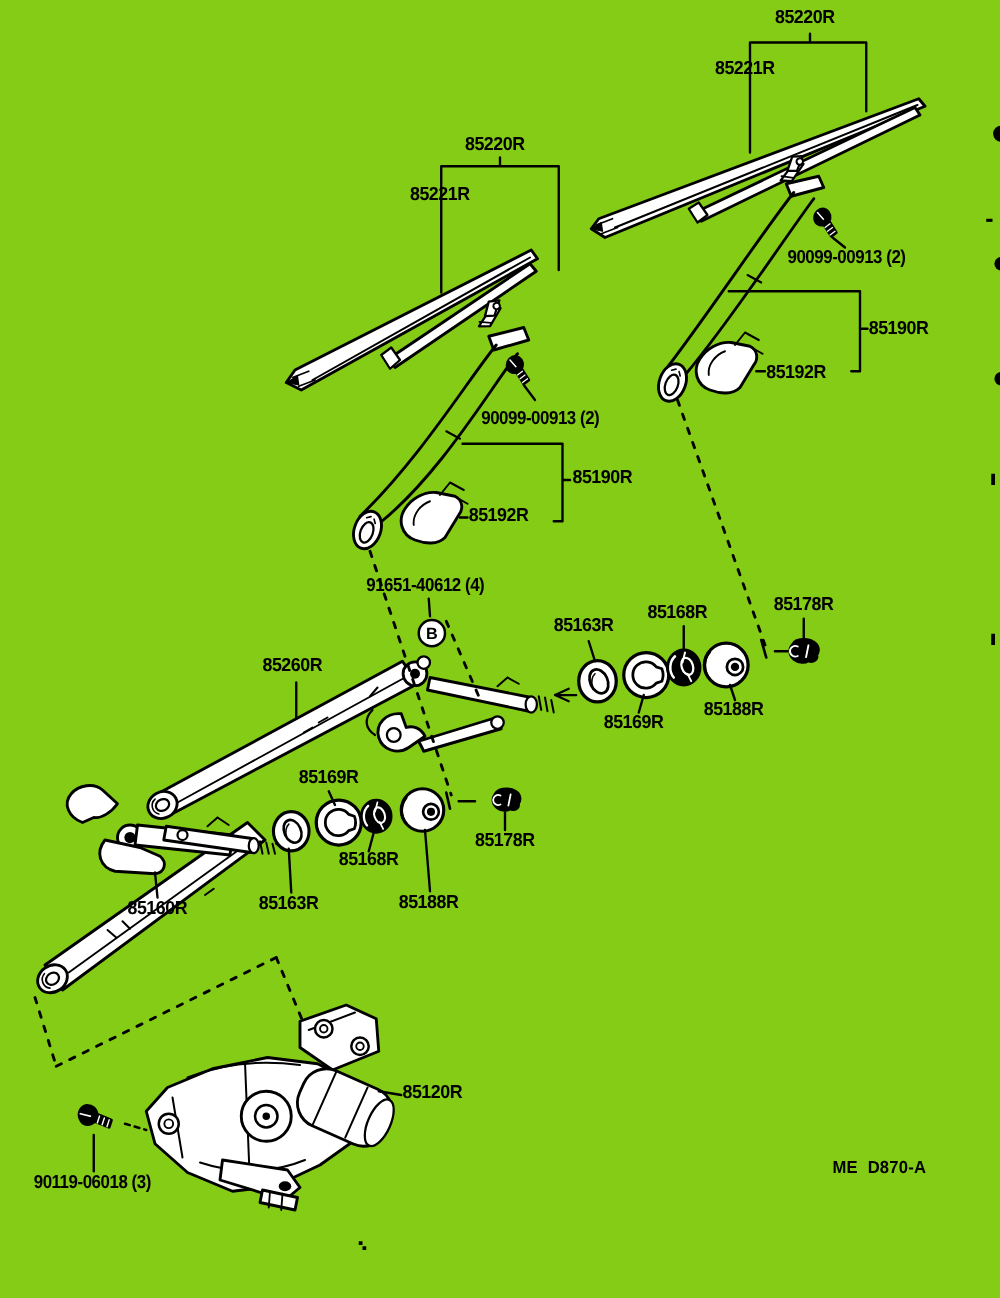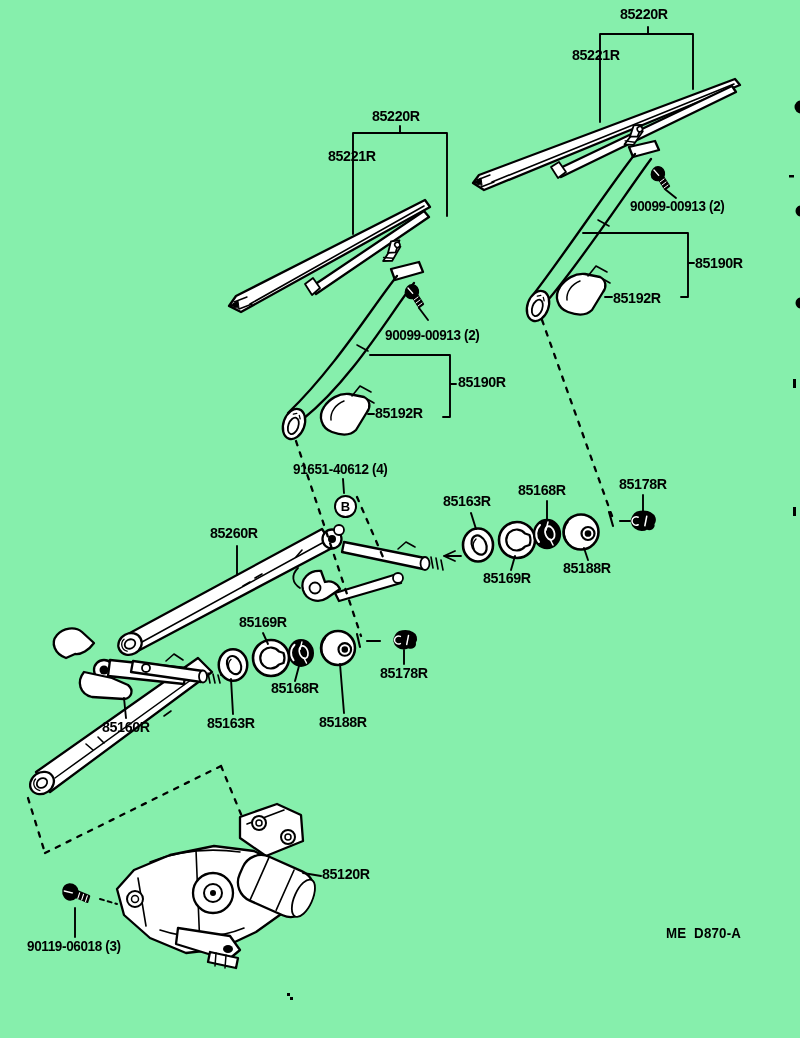--- a/index.html
+++ b/index.html
@@ -1,16 +1,16 @@
 <!DOCTYPE html>
 <html><head>
 <meta charset="utf-8">
 <style>
   html,body{margin:0;padding:0;background:#fff;}
-  .page{position:relative;width:800px;height:1038px;background:#86efac;overflow:hidden;
+  .page{position:relative;width:800px;height:1038px;background:#84cc16;overflow:hidden;
         font-family:"Liberation Sans",sans-serif;}
   .art-svg{position:absolute;left:0;top:0;}
   .lbl{position:absolute;font:bold 15px/1.1 "Liberation Sans",sans-serif;color:#000;
        letter-spacing:-0.4px;white-space:pre;transform:scaleX(0.95);transform-origin:left top;}
   .lbl-long{transform:scaleX(0.9);}
   .fig-code{font:bold 14px/1.1 "Liberation Sans",sans-serif;letter-spacing:0.2px;}
   .bmark{position:absolute;width:19px;height:19px;border:2.6px solid #000;border-radius:50%;
          text-align:center;font:bold 13px/19px "Liberation Sans",sans-serif;color:#000;background:#fff;}
 </style>
 </head>

